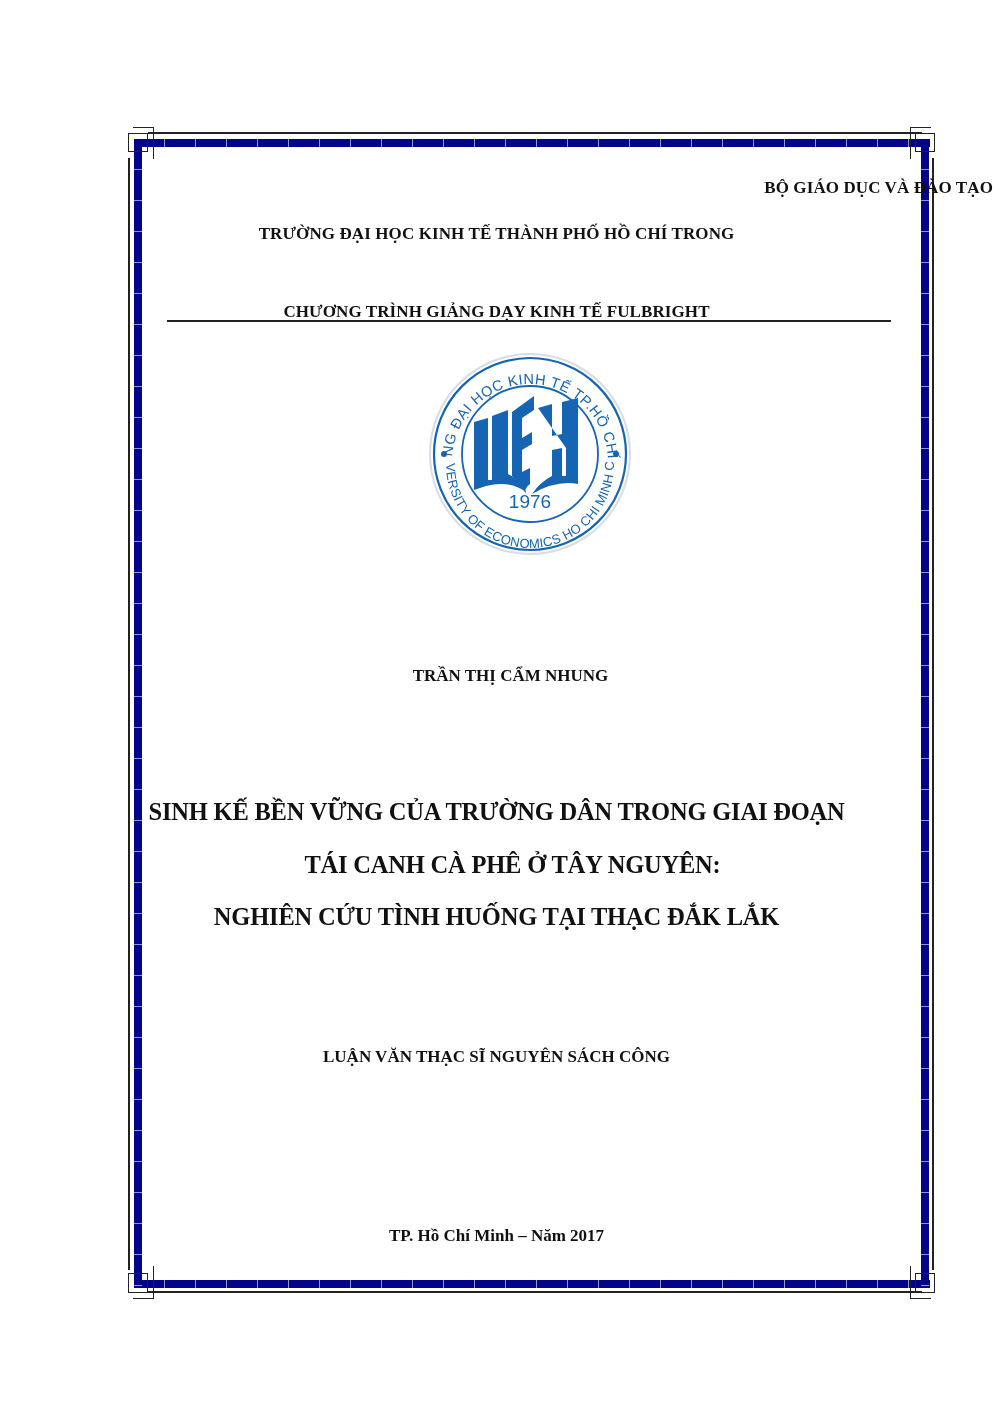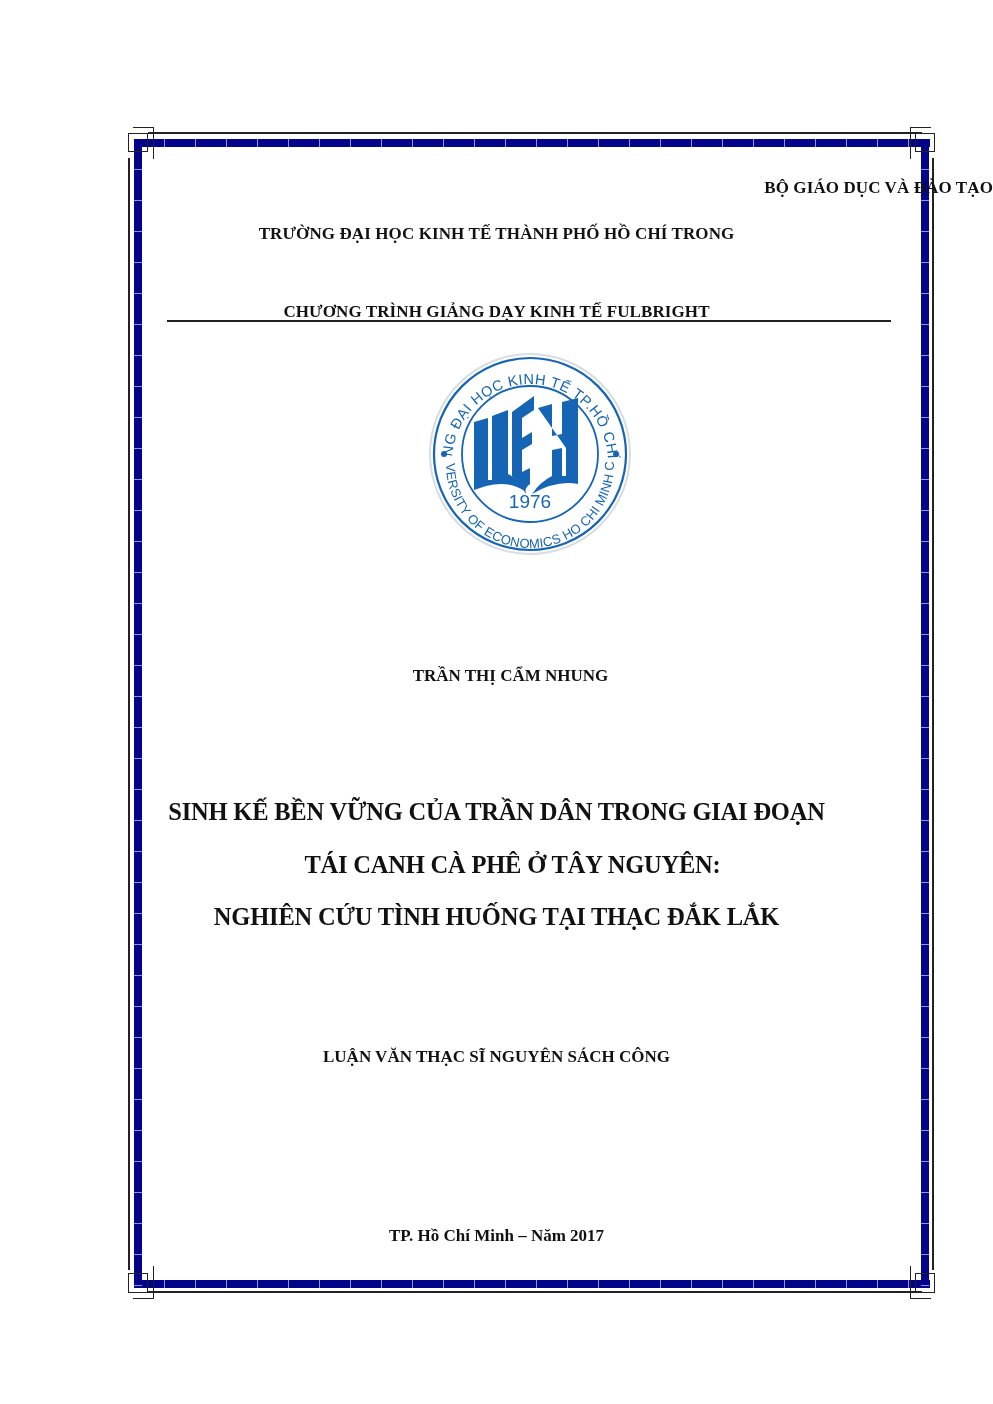--- a/index.html
+++ b/index.html
@@ -79,19 +79,19 @@
       <path d="M 48 70 L 62 66 L 62 128 L 66 128 L 66 64 L 82 58 L 82 122 Q 92 126 100 140 Q 84 128 60 134 L 48 138 Z"></path>
       <path d="M 86 60 L 108 44 L 108 58 L 96 66 L 96 86 L 106 80 L 106 92 L 96 98 L 96 120 L 104 116 L 104 132 Q 98 136 100 142 Q 94 130 86 124 Z"></path>
       <path d="M 112 56 L 126 52 L 126 84 L 136 82 L 136 50 L 152 46 L 152 132 Q 130 128 106 142 Q 114 130 126 124 L 126 98 L 136 96 L 136 124 L 140 124 L 140 96 Z"></path>
     </g>
     <text x="104" y="156" text-anchor="middle" font-family="Liberation Sans, sans-serif" font-size="19" fill="#1565b4">1976</text>
   </svg>
 </div>
 
 <div class="line author" style="top:666px;padding-left:14px;">TRẦN THỊ CẨM NHUNG</div>
 
-<div class="line title" style="top:798px;">SINH KẾ BỀN VỮNG CỦA TRẦN DÂN TRONG GIAI ĐOẠN</div>
+<div class="line title" style="top:798px;">SINH KẾ BỀN VỮNG CỦA TRƯỜNG DÂN TRONG GIAI ĐOẠN</div>
 <div class="line title" style="top:851px;padding-left:16px;">TÁI CANH CÀ PHÊ Ở TÂY NGUYÊN:</div>
 <div class="line title" style="top:903px;">NGHIÊN CỨU TÌNH HUỐNG TẠI THẠC ĐẮK LẮK</div>
 
 <div class="line degree" style="top:1047px;">LUẬN VĂN THẠC SĨ NGUYÊN SÁCH CÔNG</div>
 
 <div class="line place" style="top:1226px;">TP. Hồ Chí Minh – Năm 2017</div>
 
 </body></html>

